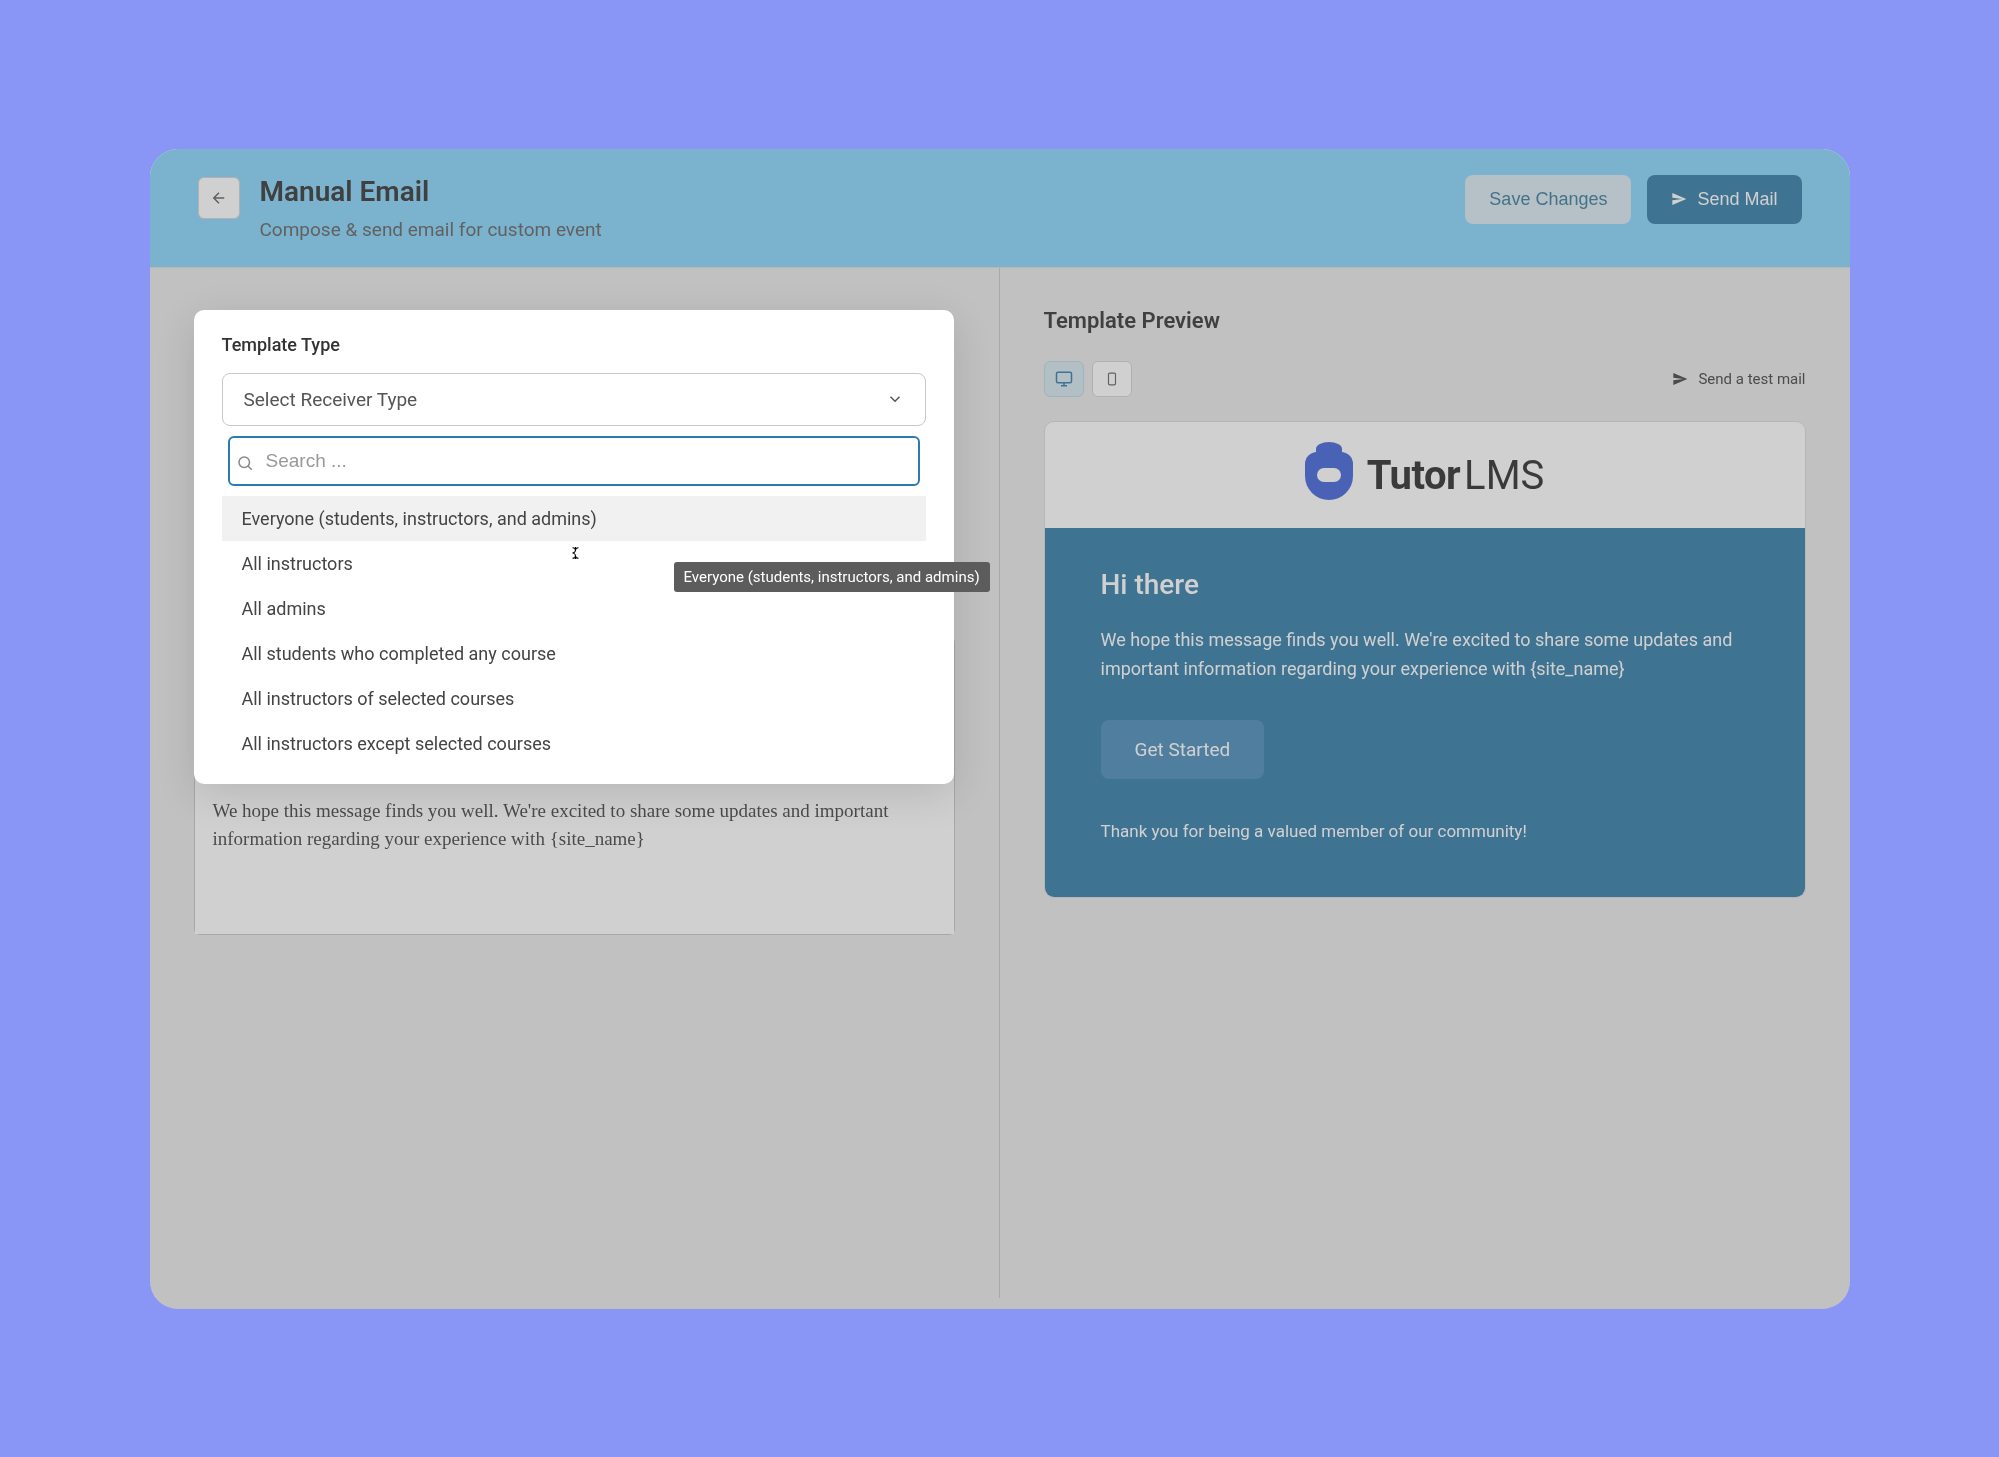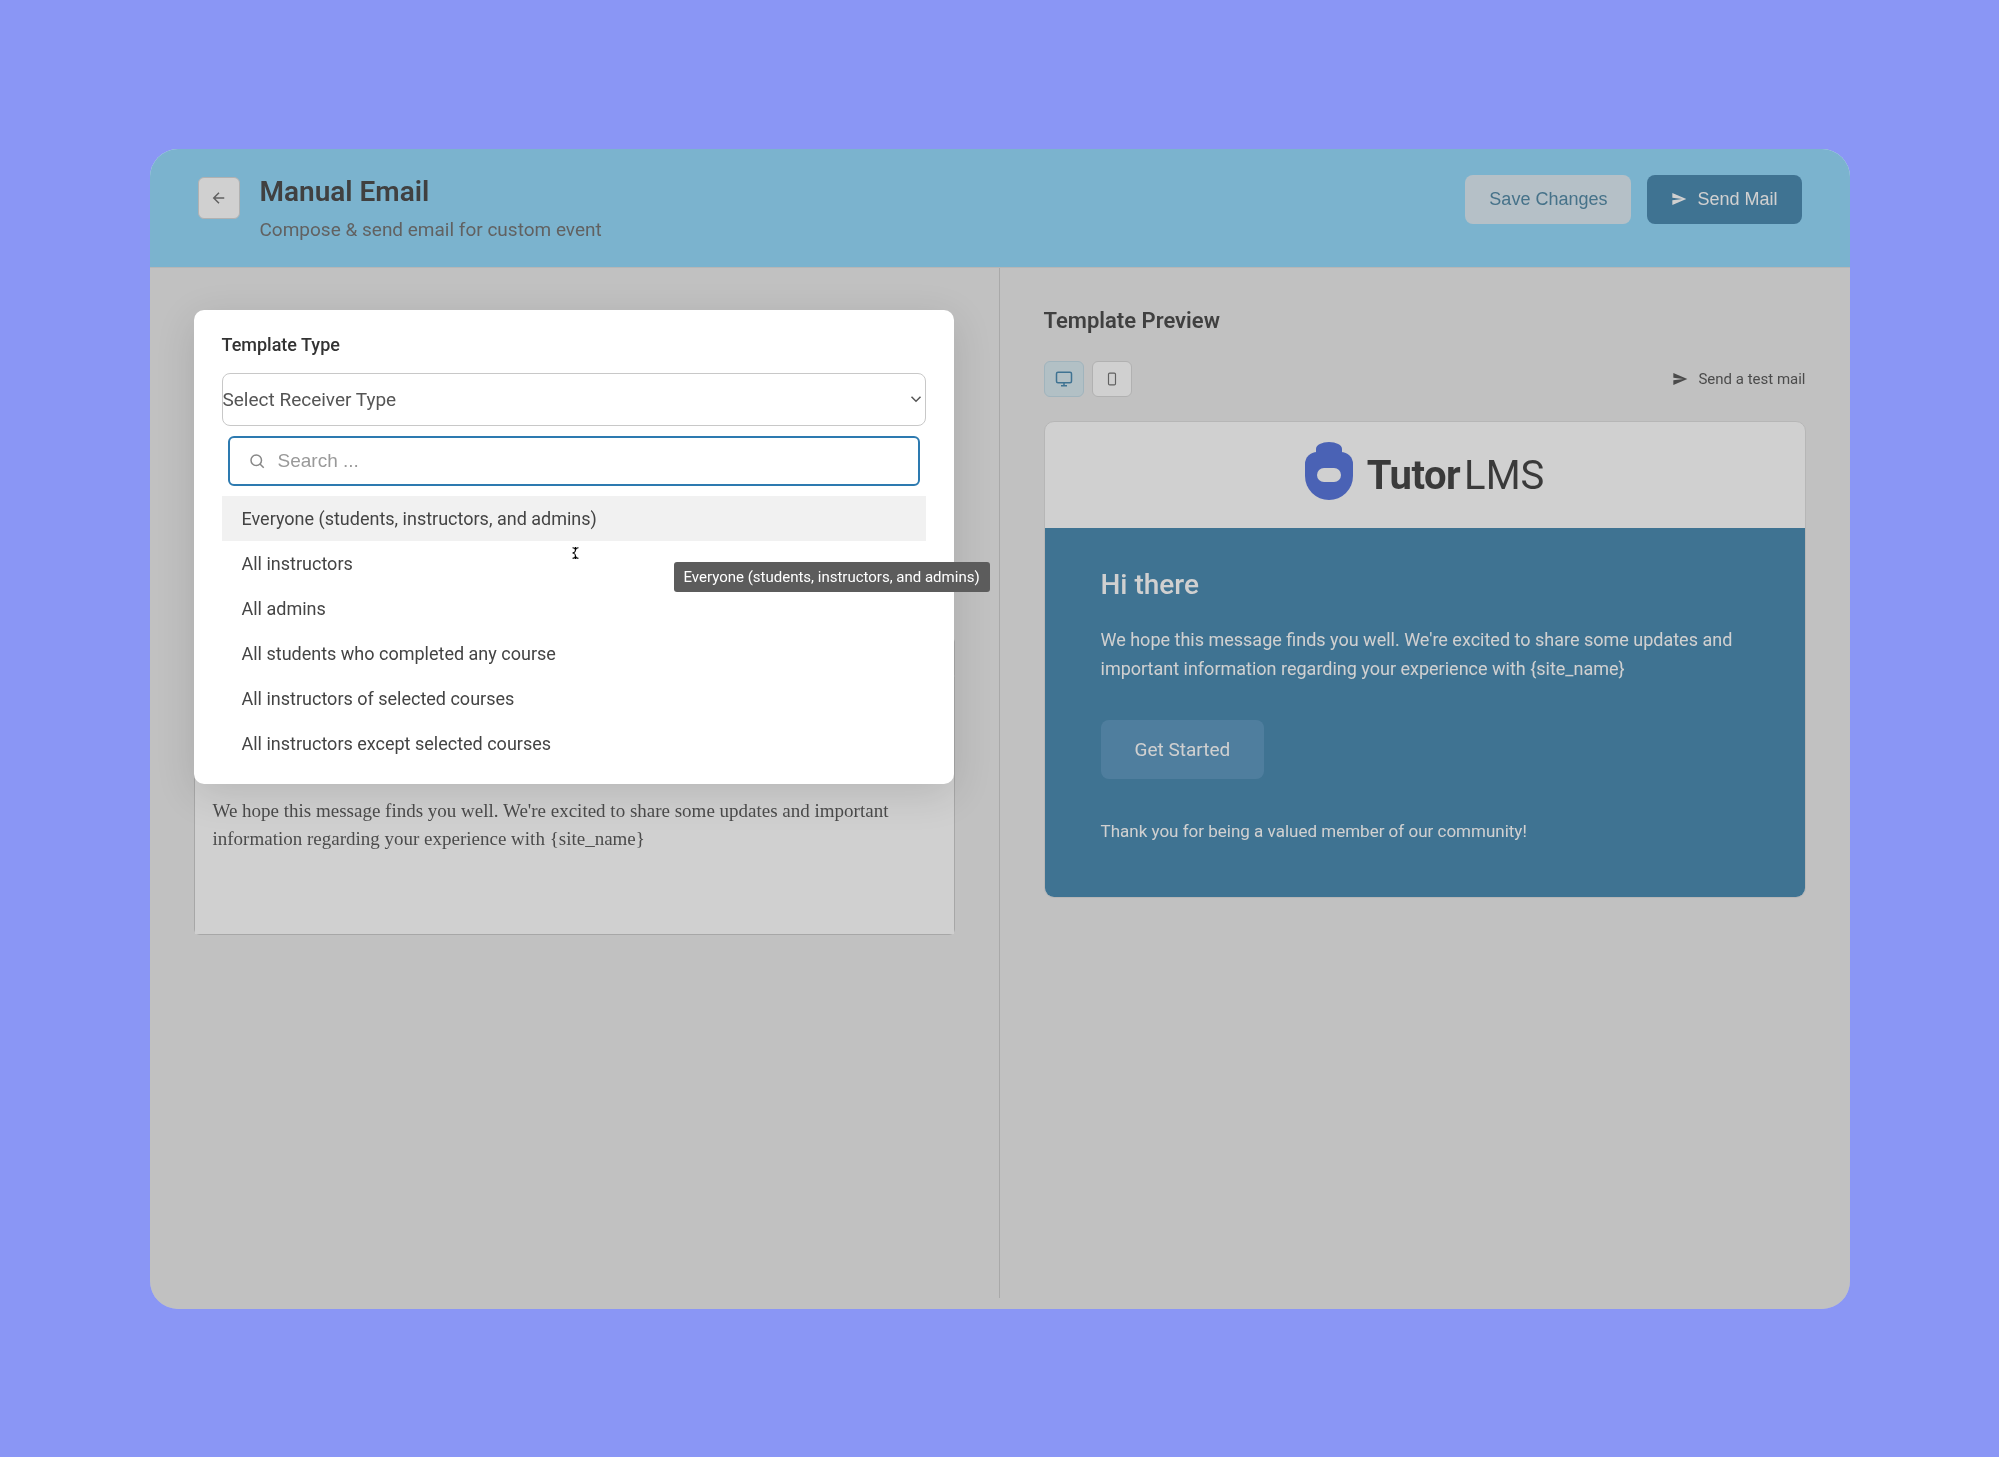--- a/index.html
+++ b/index.html
@@ -112,40 +112,40 @@
   background: #fff;
   border-radius: 10px;
   padding: 24px 28px 4px;
   z-index: 10;
   box-shadow: 0 10px 40px rgba(0,0,0,0.12);
 }
 .field-label { font-size: 18px; font-weight: 500; color: #333; margin-bottom: 18px; }
 .select-box {
   border: 1px solid #c8c8c8;
   border-radius: 8px;
-  padding: 14px 0;
+  padding: 14px 21px;
   display: flex;
   justify-content: space-between;
   align-items: center;
   cursor: pointer;
   font-size: 19px;
   color: #555;
 }
 .dropdown-panel {
   margin-top: 10px;
   border-radius: 8px;
   background: #fff;
 }
 .search-wrap {
   border: 2px solid #2d7ab0;
   border-radius: 6px;
   margin: 8px 6px 8px 6px;
   display: flex;
-  align-items: center;
-  padding: 12px 18px;
+  align-items: flex-end;
+  padding: 12px 6px;
   gap: 12px;
 }
 .search-input {
   border: none;
   outline: none;
   font-size: 19px;
   flex: 1;
   color: #333;
 }
 .search-input::placeholder { color: #999; }

